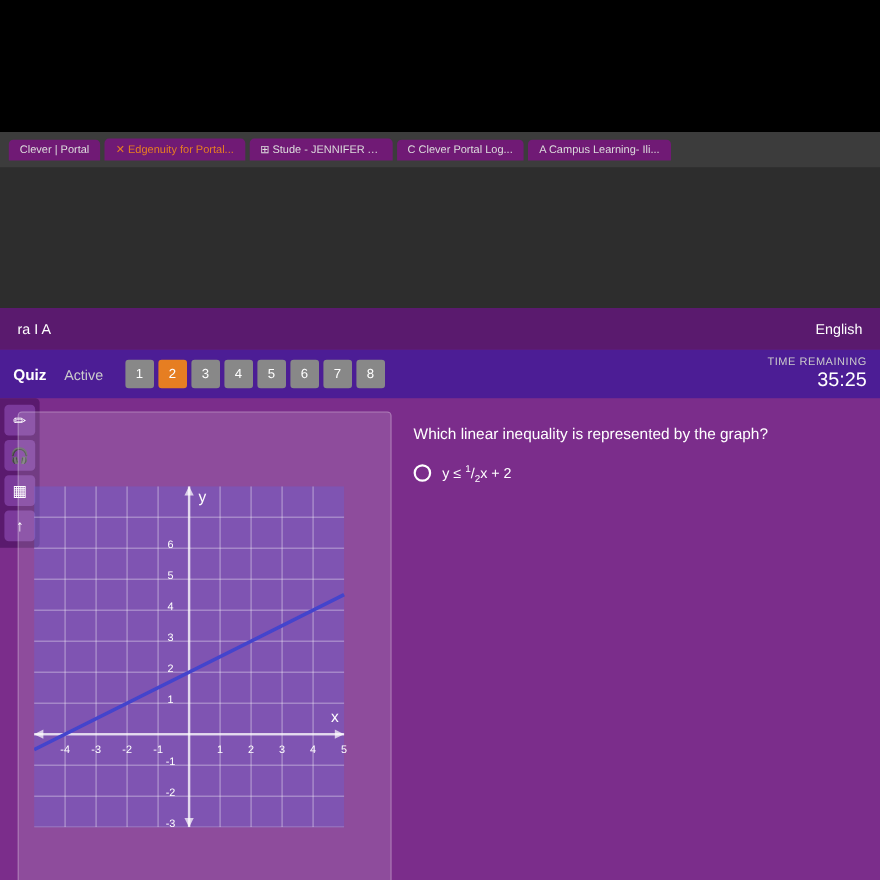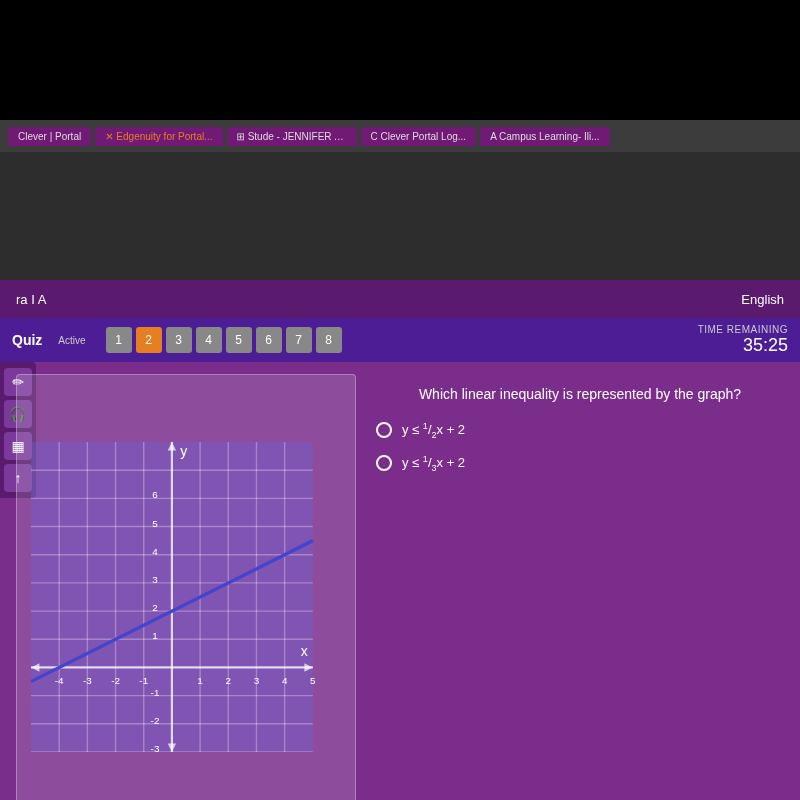--- a/index.html
+++ b/index.html
@@ -74,21 +74,21 @@
       padding: 0 12px;
       gap: 16px;
     }
     .quiz-label {
       color: #fff;
       font-size: 14px;
       font-weight: bold;
     }
     .quiz-status {
       color: #ccc;
-      font-size: 10px;
+      font-size: 13px;
     }
     .quiz-numbers {
       display: flex;
       gap: 4px;
       margin-left: 4px;
     }
     .quiz-num {
       width: 26px;
       height: 26px;
       border-radius: 3px;
@@ -177,25 +177,24 @@
       flex: 1;
       display: flex;
       flex-direction: column;
       gap: 16px;
       padding-top: 10px;
     }
     .question-text {
       color: #fff;
       font-size: 14px;
       line-height: 1.5;
-      text-align: center;
     }
     .options-list {
       display: flex;
-      flex-direction: column;
+      flex-direction: row;
       gap: 14px;
     }
     .option-item {
       display: flex;
       align-items: center;
       gap: 10px;
       cursor: pointer;
     }
     .radio-btn {
       width: 16px;
@@ -343,24 +342,20 @@
       <div class="question-text">Which linear inequality is represented by the graph?</div>
 
       <div class="options-list">
 
         <div class="option-item">
           <div class="radio-btn"></div>
           <span class="option-label">y ≤ <sup>1</sup>/<sub>2</sub>x + 2</span>
         </div>
 
 
-        <div class="option-item">
-          <div class="radio-btn"></div>
-          <span class="option-label">y ≤ <sup>1</sup>/<sub>3</sub>x + 2</span>
-        </div>
 
 
       </div>
     </div>
 
   </div>
 
 </div>
 
 </body></html>

